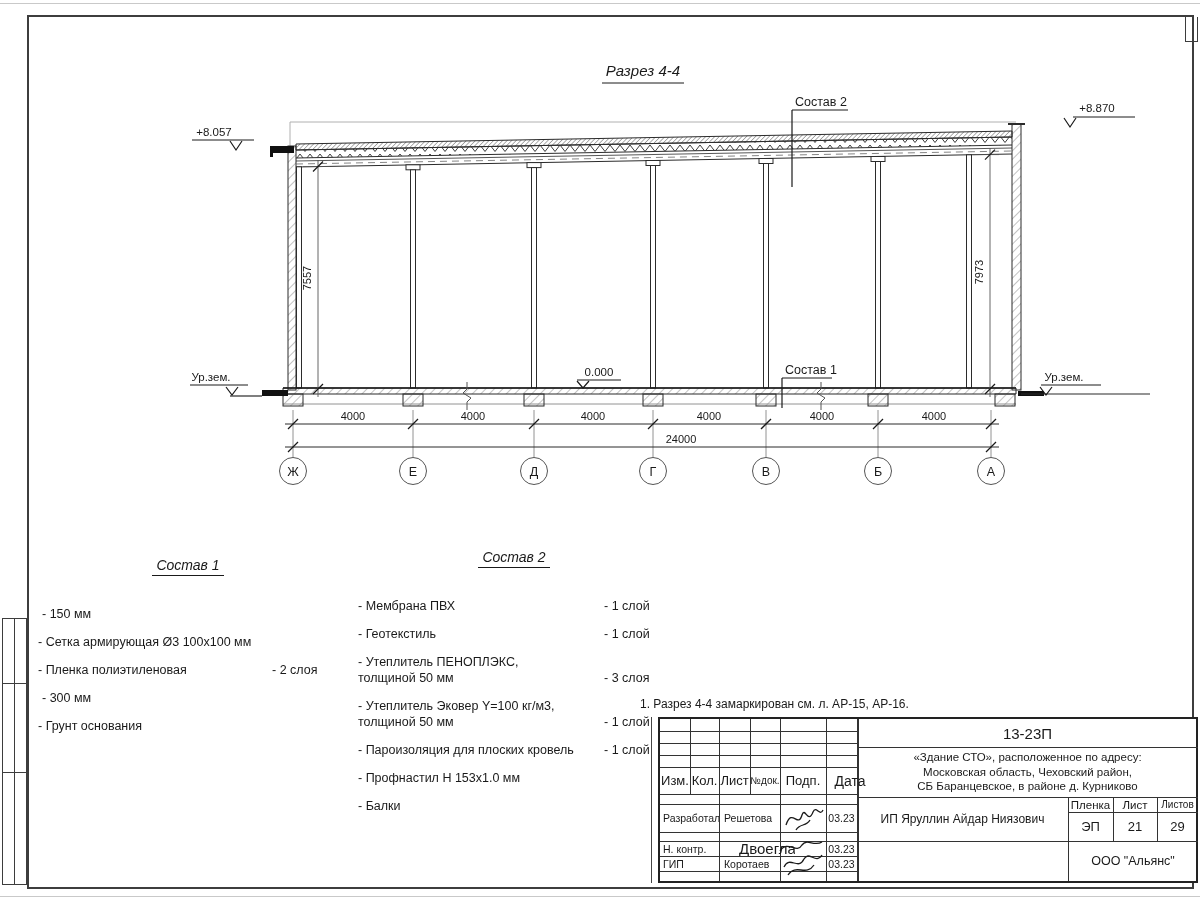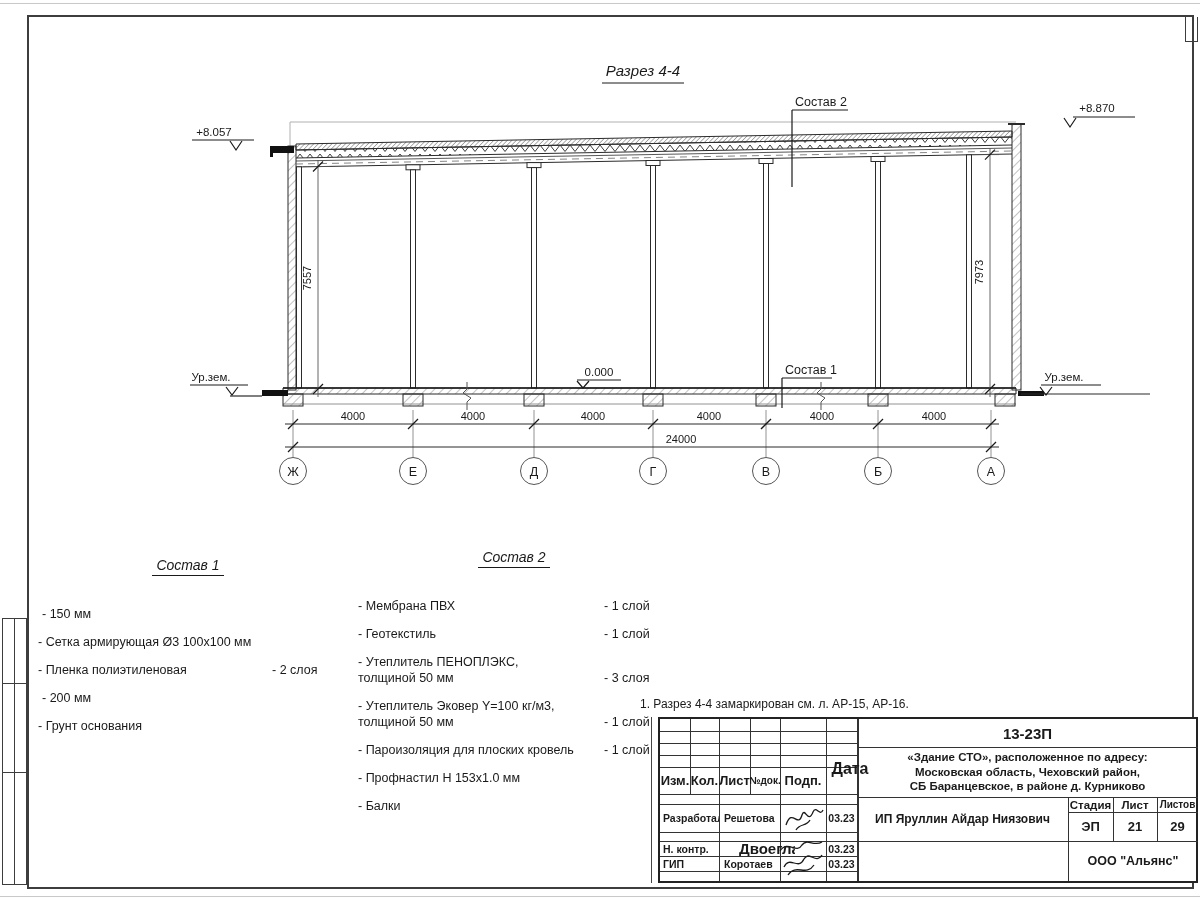--- a/index.html
+++ b/index.html
@@ -28,21 +28,21 @@
   .mitem .mname{flex:1;white-space:pre-line;}
   .mitem .mval{width:66px;white-space:nowrap;padding-left:4px;}
 
   .note{position:absolute;left:640px;top:697px;width:530px;font-size:12px;}
 
   .tblock{position:absolute;left:658px;top:717px;width:540px;height:166px;border:2px solid #222;box-sizing:border-box;background:#fff;}
   .tb-note-line{position:absolute;left:651px;top:717px;width:1px;height:166px;background:#444;}
   .hl,.vl{position:absolute;background:#333;}
   .hl{height:1px;}
   .vl{width:1px;}
-  .cell{position:absolute;display:flex;align-items:center;justify-content:center;font-size:12px;overflow:hidden;font-weight:bold;}
+  .cell{position:absolute;display:flex;align-items:center;justify-content:center;font-size:12px;overflow:hidden;}
   .cell.left{justify-content:flex-start;padding-left:3px;box-sizing:border-box;}
   .pre{white-space:pre-line;text-align:center;}
   .sig{position:absolute;}
 </style>
 </head>
 <body>
 
 <div class="sheet">
   <div class="paper-edge" style="top:3px"></div>
   <div class="paper-edge" style="top:896px"></div>
@@ -246,21 +246,21 @@
     </div>
     <div class="mitem">
       <div class="mname">- Сетка армирующая Ø3 100х100 мм</div>
       <div class="mval"></div>
     </div>
     <div class="mitem">
       <div class="mname">- Пленка полиэтиленовая</div>
       <div class="mval">-  2 слоя</div>
     </div>
     <div class="mitem">
-      <div class="mval">- 200 мм</div>
+      <div class="mval">- 300 мм</div>
     </div>
     <div class="mitem">
       <div class="mname">- Грунт основания</div>
       <div class="mval"></div>
     </div>
   </div>
 
   <div class="mats" style="left:358px;top:548px;width:312px;">
     <div class="mhead"><span>Состав 2</span></div>
     <div class="mitem">
@@ -322,21 +322,21 @@
     <div class="hl" style="left:0;top:152px;width:197px"></div>
     <div class="hl" style="left:197px;top:28px;width:341px"></div>
     <div class="hl" style="left:197px;top:78px;width:341px"></div>
     <div class="hl" style="left:408px;top:93px;width:130px"></div>
 
     <div class="cell" style="left:0;top:48px;width:30px;height:27px;font-size:13px">Изм.</div>
     <div class="cell" style="left:30px;top:48px;width:29px;height:27px;font-size:13px">Кол.</div>
     <div class="cell" style="left:59px;top:48px;width:31px;height:27px;font-size:13px">Лист</div>
     <div class="cell" style="left:90px;top:48px;width:30px;height:27px;font-size:10px">№док.</div>
     <div class="cell" style="left:120px;top:48px;width:46px;height:27px;font-size:13px">Подп.</div>
-    <div class="cell" style="left:166px;top:36px;width:48px;height:27px;font-size:16px">Дата</div>
+    <div class="cell" style="left:166px;top:48px;width:48px;height:27px;font-size:14px">Дата</div>
 
     <div class="cell left" style="left:0;top:85px;width:59px;height:28px;font-size:10.5px">Разработал</div>
     <div class="cell left" style="left:61px;top:85px;width:59px;height:28px;font-size:10.5px">Решетова</div>
     <div class="cell" style="left:166px;top:85px;width:31px;height:28px;font-size:10.5px">03.23</div>
     <div class="cell left" style="left:0;top:122px;width:59px;height:15px;font-size:10.5px">Н. контр.</div>
     <div class="cell left" style="left:76px;top:122px;width:59px;height:15px;font-size:15px">Двоеглазов</div>
     <div class="cell" style="left:166px;top:122px;width:31px;height:15px;font-size:10.5px">03.23</div>
     <div class="cell left" style="left:0;top:137px;width:59px;height:15px;font-size:10.5px">ГИП</div>
     <div class="cell left" style="left:61px;top:137px;width:59px;height:15px;font-size:10.5px">Коротаев</div>
     <div class="cell" style="left:166px;top:137px;width:31px;height:15px;font-size:10.5px">03.23</div>
@@ -346,21 +346,21 @@
     </svg>
     <svg class="sig" style="left:116px;top:118px" width="50" height="44">
       <path d="M4,14 C12,2 20,18 26,8 C31,1 38,10 46,5 M8,30 C14,18 22,34 28,22 C33,13 40,28 46,18 M12,38 C20,26 30,40 38,28" fill="none" stroke="#1a1a1a" stroke-width="1.3"></path>
     </svg>
 
     <div class="cell" style="left:197px;top:0;width:341px;height:28px;font-size:15px">13-23П</div>
     <div class="cell" style="left:197px;top:78px;width:211px;height:44px;font-size:12px">ИП Яруллин Айдар Ниязович</div>
     <div class="cell pre" style="left:197px;top:28px;width:341px;height:50px;font-size:11.5px;line-height:1.3">«Здание СТО», расположенное по адресу:
 Московская область, Чеховский район,
 СБ Баранцевское, в районе д. Курниково</div>
-    <div class="cell" style="left:408px;top:78px;width:45px;height:15px;font-size:11.5px">Стадия</div>
+    <div class="cell" style="left:408px;top:78px;width:45px;height:15px;font-size:11.5px">Пленка</div>
     <div class="cell" style="left:453px;top:78px;width:44px;height:15px;font-size:11.5px">Лист</div>
     <div class="cell" style="left:497px;top:78px;width:41px;height:15px;font-size:10px">Листов</div>
     <div class="cell" style="left:408px;top:93px;width:45px;height:29px;font-size:13px">ЭП</div>
     <div class="cell" style="left:453px;top:93px;width:44px;height:29px;font-size:13px">21</div>
     <div class="cell" style="left:497px;top:93px;width:41px;height:29px;font-size:13px">29</div>
     <div class="cell" style="left:408px;top:122px;width:130px;height:40px;font-size:12.5px">ООО "Альянс"</div>
   </div>
 </div>
 
 </body></html>

